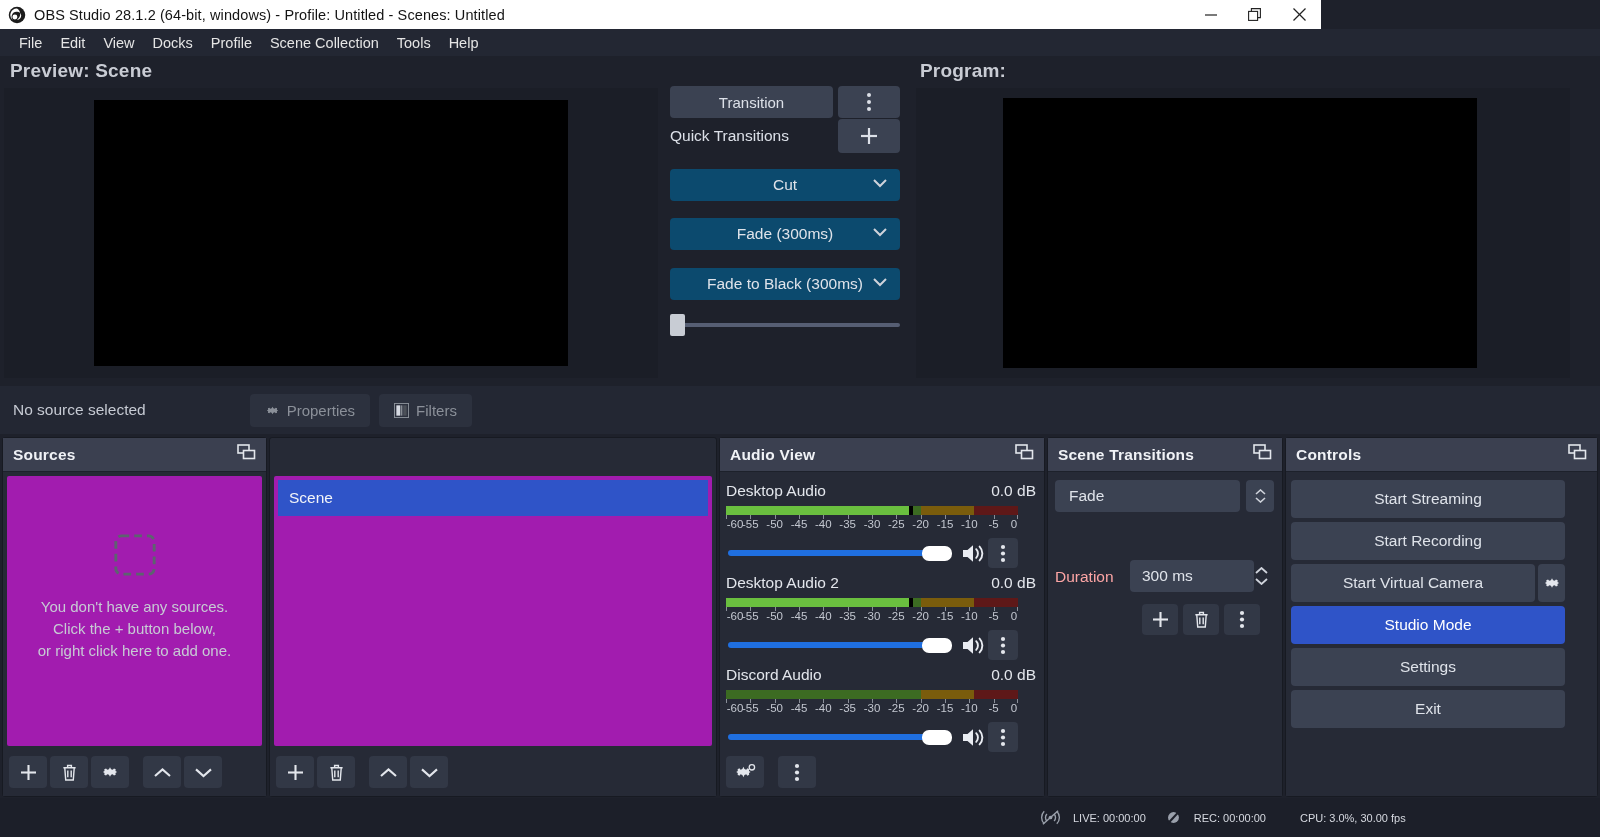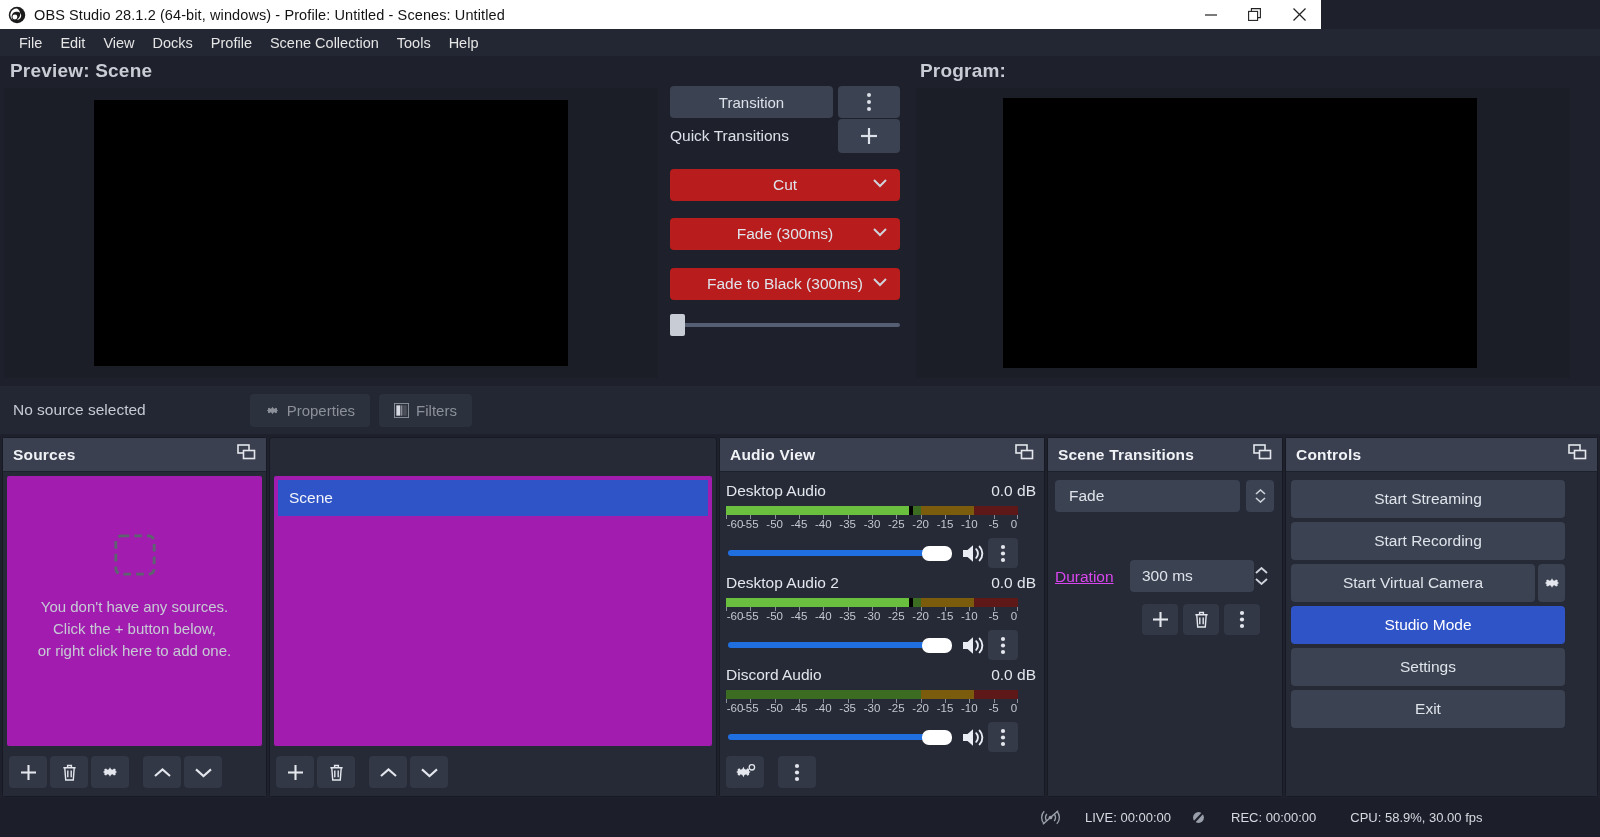--- a/index.html
+++ b/index.html
@@ -63,21 +63,21 @@
     font-family:"Liberation Sans", sans-serif; font-size:15px;
     display:flex; align-items:center; justify-content:center;
   }
   .dots-v { display:flex; flex-direction:column; gap:3px; align-items:center; }
   .dots-v i { width:4px; height:4px; border-radius:50%; background:#dce0e8; display:block; }
   .t-transition { left:2px; top:0; width:163px; height:32px; }
   .t-dots { left:170px; top:0; width:62px; height:32px; }
   .t-qtlabel { left:2px; top:41px; font-size:15.5px; color:#dce0e8; }
   .t-plus { left:170px; top:33px; width:62px; height:34px; font-size:26px; font-weight:300; line-height:1; }
   .t-sel { width:230px; height:32px; position:absolute; left:2px;
-           background:#b91c1c; border-radius:4px; color:#dfe3ea; font-size:15.5px;
+           background:#0c4a6e; border-radius:4px; color:#dfe3ea; font-size:15.5px;
            display:flex; align-items:center; justify-content:center; }
   .t-sel .chev { position:absolute; right:13px; top:10px; }
   .t-cut { top:83px; } .t-fade { top:132px; } .t-ftb { top:182px; }
   .t-slider { position:absolute; left:2px; top:228px; width:230px; height:22px; }
   .t-slider .track { position:absolute; left:8px; top:9px; width:222px; height:4px;
                      background:#565e73; border-radius:2px; }
   .t-slider .handle { position:absolute; left:0px; top:0px; width:15px; height:22px;
                       background:#c8ccd4; border-radius:2px; }
 
   
@@ -158,21 +158,21 @@
 
   
   .st-combo {
     position:absolute; left:7px; top:8px; width:185px; height:32px;
     background:#3b4252; border-radius:4px; color:#dfe3ea; font-size:15.5px;
     display:flex; align-items:center; padding-left:14px;
   }
   .st-spin { position:absolute; top:8px; width:28px; height:32px; background:#3b4252;
              border-radius:4px; display:flex; flex-direction:column;
              align-items:center; justify-content:center; gap:2px; }
-  .st-durlabel { position:absolute; left:7px; top:96px; font-size:15.5px; color:#d946ef;text-decoration:underline; }
+  .st-durlabel { position:absolute; left:7px; top:96px; font-size:15.5px; color:#fca5a5; }
   .st-durbox { position:absolute; left:82px; top:88px; width:124px; height:32px;
                background:#3b4252; border-radius:4px; color:#dfe3ea; font-size:15.5px;
                display:flex; align-items:center; padding-left:12px; }
   .st-durspin { position:absolute; left:200px; top:88px; width:26px; height:32px;
                 display:flex; flex-direction:column; align-items:center;
                 justify-content:center; gap:4px; }
   .st-btns { position:absolute; left:94px; top:132px; display:flex; gap:5px; }
   .st-btn { width:36px; height:31px; background:#323846; border-radius:4px;
             display:flex; align-items:center; justify-content:center; }
 
@@ -185,21 +185,21 @@
   .ctl-btn.active { background:#2f54c8; color:#fff; }
   .ctl-btn.narrow { width:244px; }
   .ctl-gear { position:absolute; left:252px; width:27px; height:38px; background:#3b4252;
               border-radius:4px; display:flex; align-items:center; justify-content:center; }
 
   
   .statusbar {
     position:absolute; left:0; top:798px; width:1600px; height:39px;
     background:#1c1f29; display:flex; align-items:center;
   }
-  .st-group { display:flex; align-items:center; gap:24px; font-size:13px; color:#d6d9e0; }
+  .st-group { display:flex; align-items:center; gap:12px; font-size:11px; color:#d6d9e0; }
   .sb-live { margin-left:1040px; }
   .sb-rec { margin-left:19px; }
   .sb-cpu { margin-left:34px; }
 </style>
 </head>
 <body>
 
 <div id="app">
 
   <div class="titlebar">
@@ -737,17 +737,17 @@
       <span>LIVE: 00:00:00</span>
     </div>
     <div class="st-group sb-rec">
       <svg width="17" height="17" viewBox="0 0 20 20">
         <circle cx="10" cy="10" r="6.4" fill="#9aa0ab"></circle>
         <line x1="3.4" y1="17" x2="16.6" y2="3" stroke="#1c1f29" stroke-width="2.4"></line>
       </svg>
       <span>REC: 00:00:00</span>
     </div>
     <div class="st-group sb-cpu">
-      <span>CPU: 58.9%, 30.00 fps</span>
+      <span>CPU: 3.0%, 30.00 fps</span>
     </div>
   </div>
 
 </div>
 
 </body></html>

